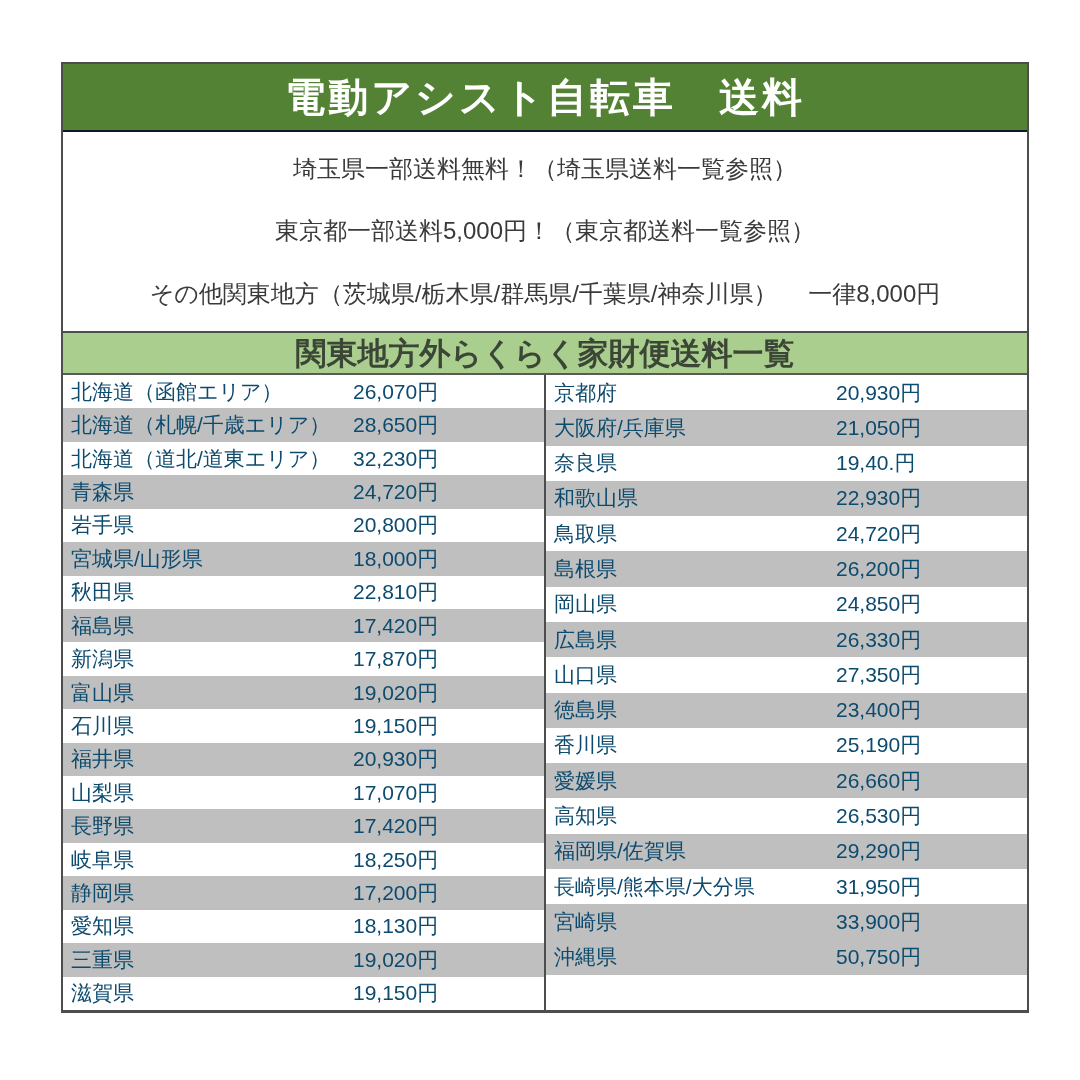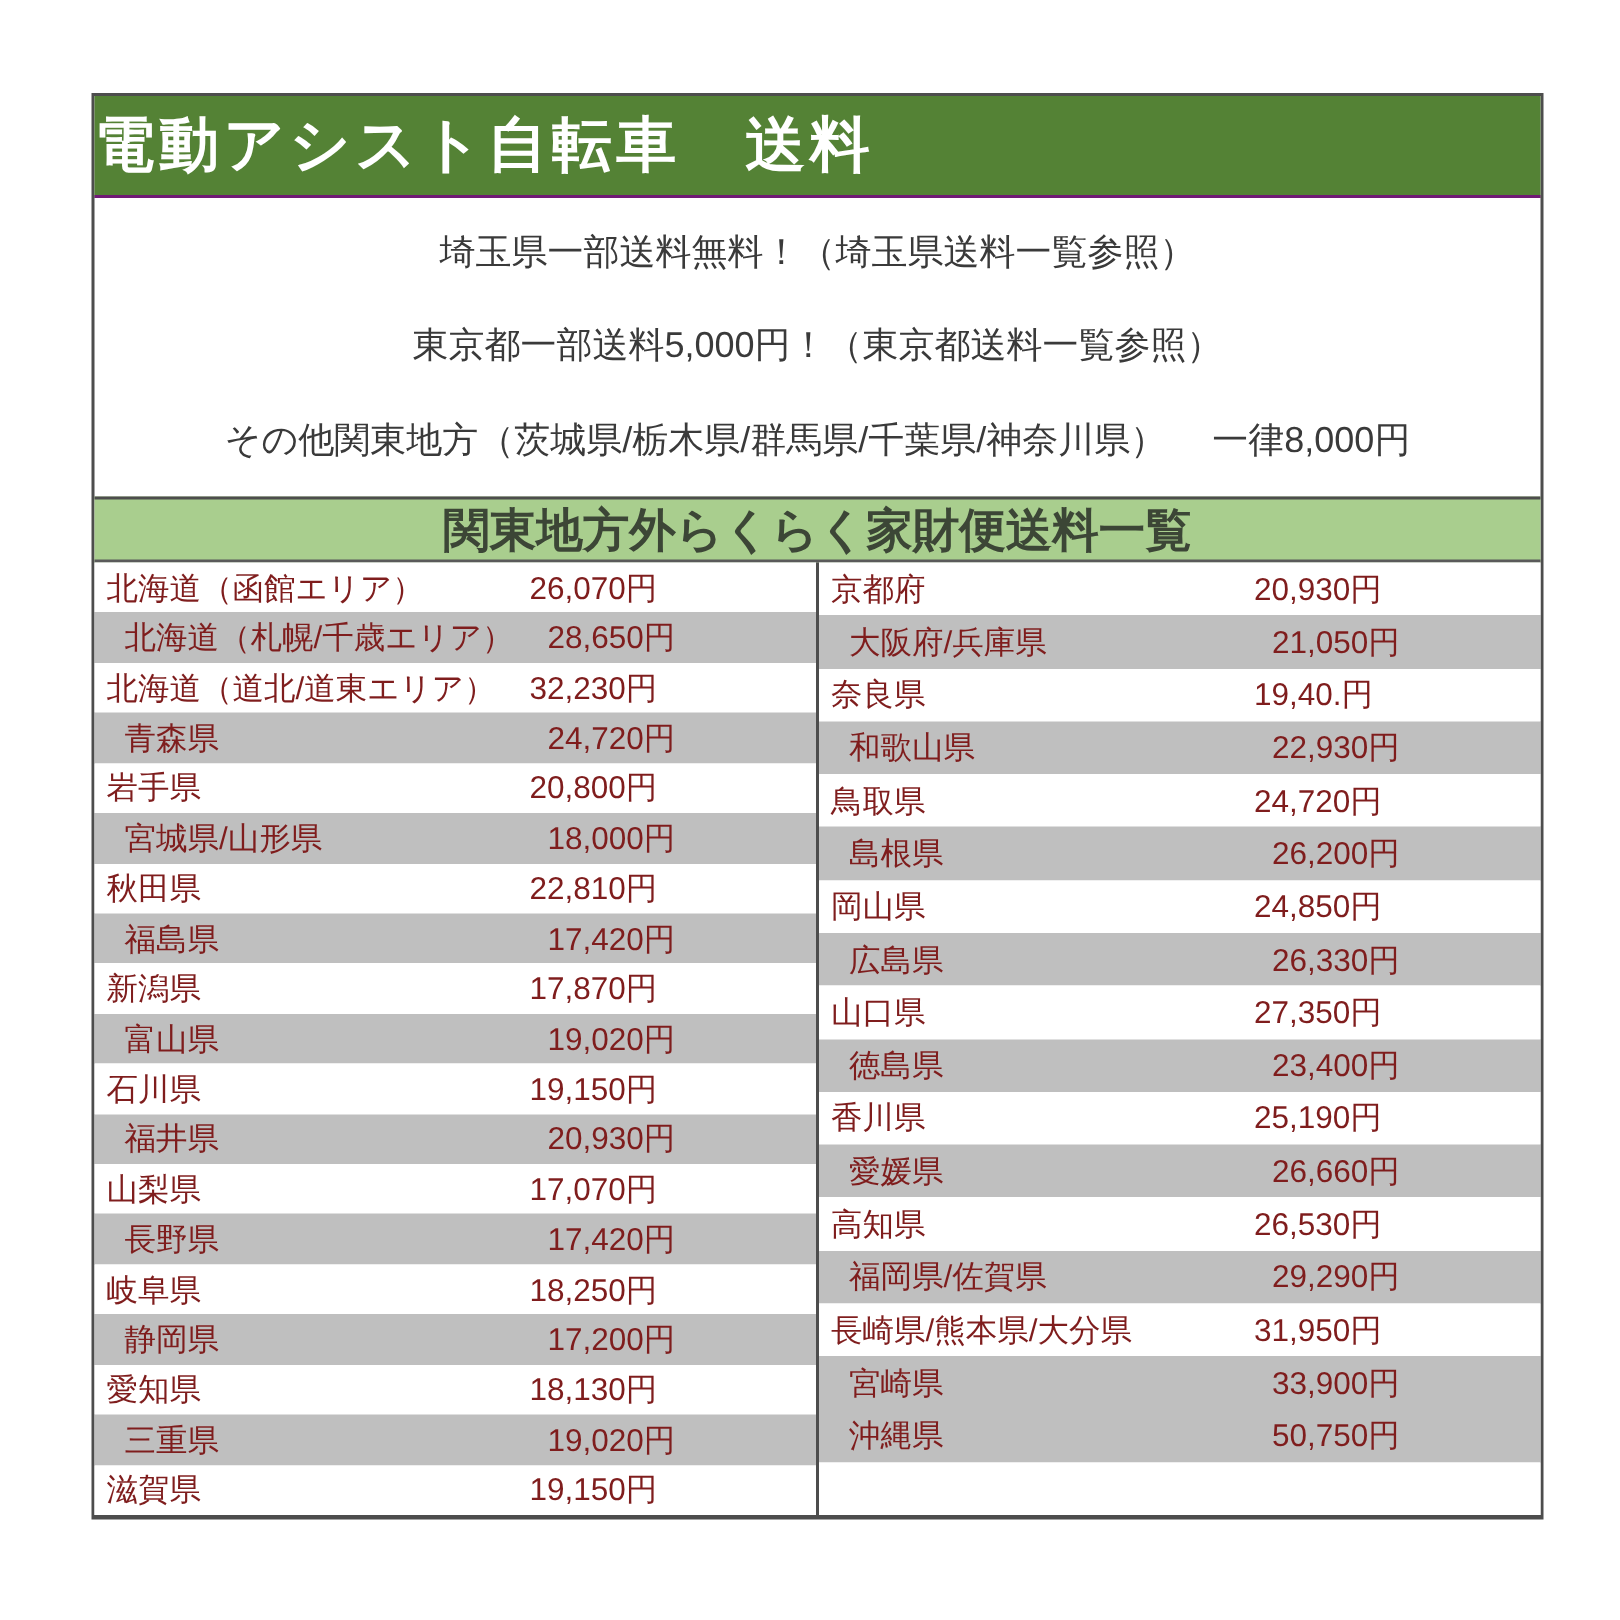--- a/index.html
+++ b/index.html
@@ -25,24 +25,24 @@
     border: 2px solid #4d4d4d;
     border-bottom-width: 3px;
     display: flex;
     flex-direction: column;
     background: #ffffff;
   }
   .title-band {
     height: 68px;
     box-sizing: border-box;
     background: #548235;
-    border-bottom: 2px solid #701a75;
-    display: flex;
-    align-items: center;
-    justify-content: flex-start;
+    border-bottom: 2px solid #0f172a;
+    display: flex;
+    align-items: center;
+    justify-content: center;
   }
   .title-band .title-text {
     color: #ffffff;
     font-size: 40px;
     font-weight: bold;
     letter-spacing: 3px;
     line-height: 1;
   }
   .notes {
     height: 199px;
@@ -85,26 +85,25 @@
     flex-direction: column;
   }
   .col.left {
     border-right: 2px solid #4d4d4d;
   }
   .row {
     flex: 1;
     display: flex;
     align-items: center;
     font-size: 21px;
-    color: #7f1d1d;
+    color: #0c4a6e;
     background: #ffffff;
   }
   .row.alt {
     background: #bfbfbf;
-    padding-left: 12px;
   }
   .row .region {
     width: 282px;
     padding-left: 8px;
     white-space: nowrap;
     overflow: hidden;
   }
   .row .price {
     flex: 1;
     white-space: nowrap;

